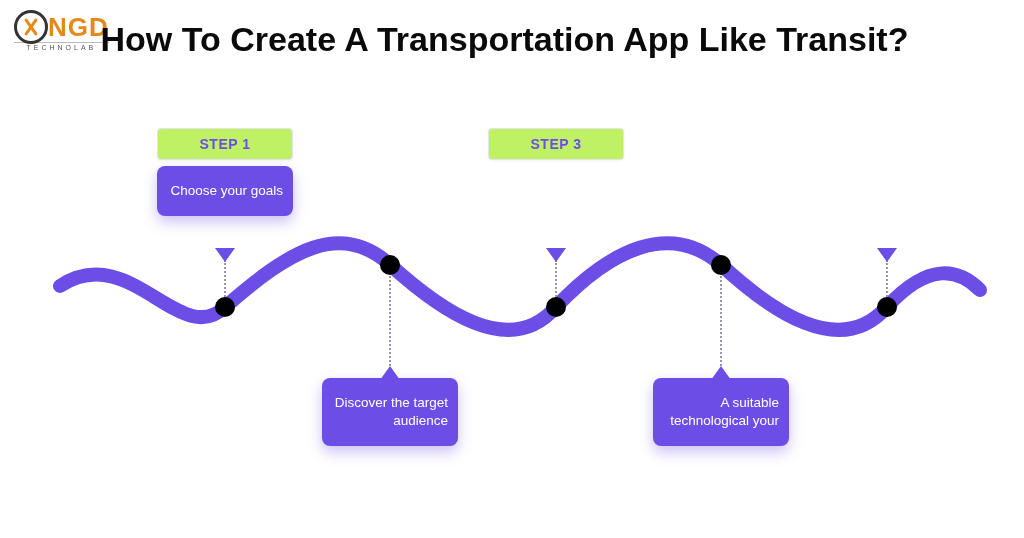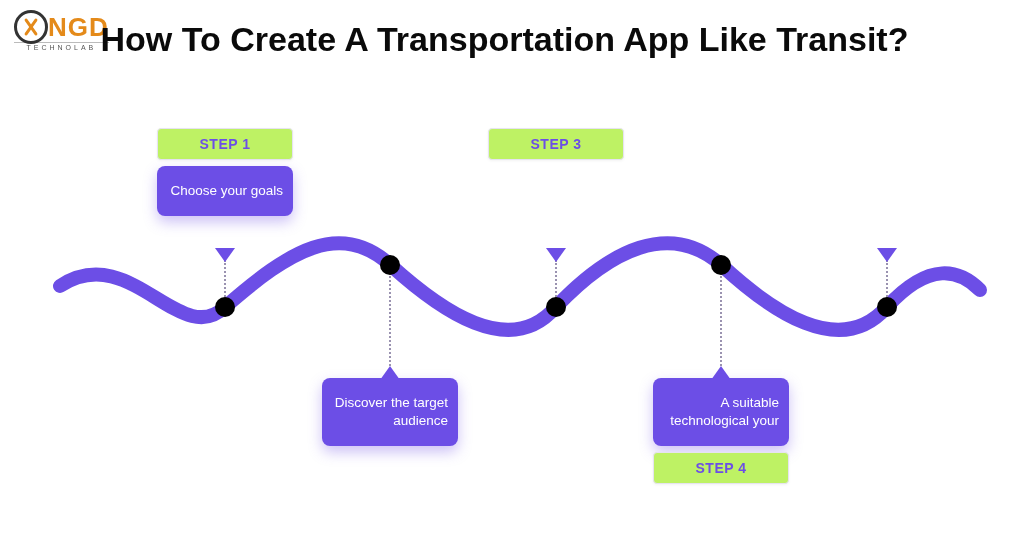--- a/index.html
+++ b/index.html
@@ -30,21 +30,21 @@
 
   
   .card { position: absolute; width: 136px; z-index: 6; }
 
   .step-label { background: #bef264; border: 1px solid #e6e3f0; border-radius: 4px; padding: 7px 0; text-align: center; font-size: 14px; font-weight: 700; color: #6C4EE6; letter-spacing: .5px; box-shadow: 0 1px 3px rgba(0,0,0,0.05); }
 
   .desc { background: #6C4EE6; border-radius: 8px; padding: 16px 10px; text-align: right; color: #fff; font-size: 13.5px; line-height: 1.35; box-shadow: 0 6px 14px rgba(108,78,230,0.35); }
 
   .card.up .step-label { margin-bottom: 6px; }
   .card.up .desc       { margin-bottom: 0; }
-  .card.down .desc     { margin-bottom: 6px; }
+  .card.down .desc     { margin-bottom: 13px; }
   .card.down .step-label { }
 
   .arrow { position: absolute; left: 50%; width: 0; height: 0; transform: translateX(-50%); z-index: 6; }
   .arrow.down { border-left: 10px solid transparent; border-right: 10px solid transparent; border-top: 14px solid #6C4EE6; }
   .arrow.up   { border-left: 10px solid transparent; border-right: 10px solid transparent; border-bottom: 14px solid #6C4EE6; }
 
 </style>
 </head>
 <body>
 
@@ -92,21 +92,20 @@
     <span class="arrow down" style="left:555.9px; top:148px;"></span>
     <div class="card up" style="left:488px; top:28px;">
       <div class="step-label">STEP 3</div>
     </div>
 
     <div class="node-dot" style="left:721.35px; top:165px;"></div>
     <div class="connector" style="left:721.35px; top:172px; height:94px;"></div>
     <span class="arrow up" style="left:721.35px; top:266px;"></span>
     <div class="card down" style="left:653px; top:278px;">
       <div class="desc">A suitable technological your</div>
-      <div class="step-label">STEP 4</div>
     </div>
 
     <div class="node-dot" style="left:886.8px; top:207px;"></div>
     <div class="connector" style="left:886.8px; top:160px; height:40px;"></div>
     <span class="arrow down" style="left:886.8px; top:148px;"></span>
     <div class="card up" style="left:819px; top:28px;">
     </div>
 
   </div>
 </div>

